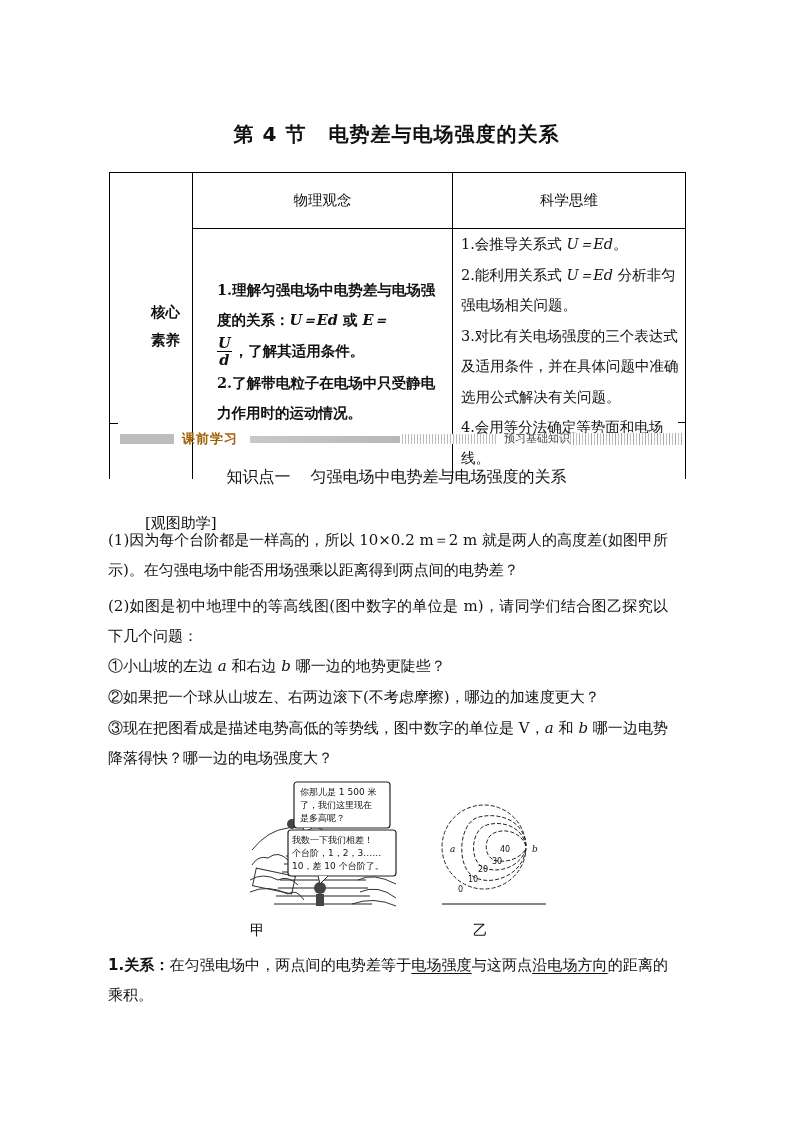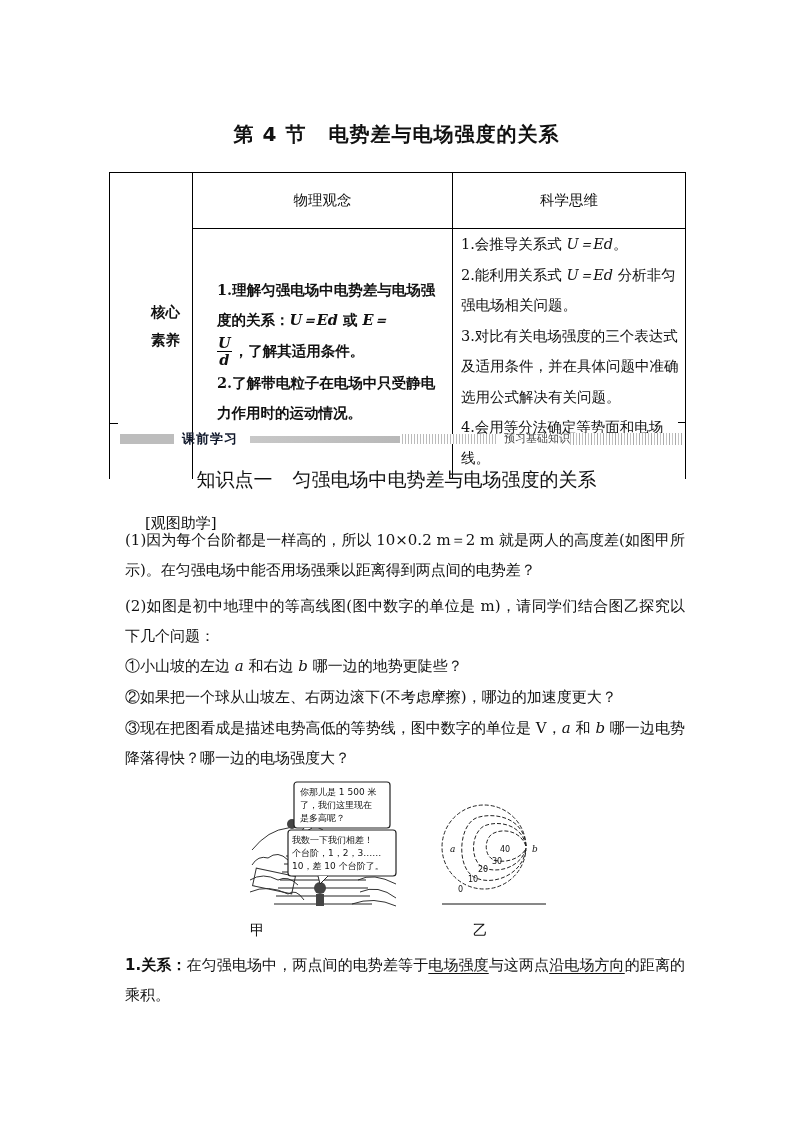--- a/index.html
+++ b/index.html
@@ -15,34 +15,34 @@
   table.core td.side { width: 58px; text-align: right; font-family: "DejaVu Sans", "Liberation Sans", sans-serif; font-weight: bold; font-size: 14.5px; line-height: 28px; border-bottom: none; }
   table.core td.c1 { width: 227px; padding: 12px 8px 18px 24px; line-height: 30px; font-weight: bold; }
   table.core td.c2 { padding: 0 6px 6px 8px; line-height: 30.5px; vertical-align: top; }
   .frac { display: inline-block; vertical-align: middle; text-align: center; line-height: 16px; font-style: italic; margin-right: 2px; }
   .frac span { display: block; }
   .frac .num { border-bottom: 1px solid #000; padding: 0 1px; }
   i { font-family: "DejaVu Serif", "Liberation Serif", serif; }
 
   .banner { position: absolute; top: 432px; left: 120px; width: 564px; height: 14px; }
   .banner .block { position: absolute; left: 0; top: 2px; width: 54px; height: 10px; background: #bdbdbd; }
-  .banner .label { position: absolute; left: 62px; top: -2px; font-family: "DejaVu Sans", "Liberation Sans", sans-serif; font-size: 13px; font-weight: bold; color: #0f172a; letter-spacing: 1px; }
+  .banner .label { position: absolute; left: 62px; top: -2px; font-family: "DejaVu Sans", "Liberation Sans", sans-serif; font-size: 13px; font-weight: bold; color: #a16207; letter-spacing: 1px; }
   .banner .grad { position: absolute; left: 130px; top: 4px; width: 150px; height: 7px; background: linear-gradient(90deg, #c8c8c8, #b8b8b8); }
   .banner .stripes1 { position: absolute; left: 282px; top: 2px; width: 96px; height: 10px;
      background: repeating-linear-gradient(90deg, #bbb 0 1px, #fff 1px 3px); }
   .banner .sub { position: absolute; left: 384px; top: -1px; font-family: "DejaVu Sans", "Liberation Sans", sans-serif; font-size: 11px; color: #444; }
   .banner .stripes2 { position: absolute; left: 450px; top: 1px; width: 114px; height: 12px;
      background: repeating-linear-gradient(90deg, #c4c4c4 0 1px, #fff 1px 3px, #aaa 3px 4px, #fff 4px 6px); }
   .corner-l { position: absolute; left: 109px; top: 416px; width: 8px; height: 7px; border-left: 1.5px solid #000; border-bottom: 1.5px solid #000; }
   .corner-r { position: absolute; left: 678px; top: 400px; width: 7px; height: 22px; border-right: 1.5px solid #000; border-bottom: 1.5px solid #000; }
 
-  .kp { position: absolute; top: 467px; left: 0; width: 793px; text-align: center; font-size: 19px; }
+  .kp { position: absolute; top: 467px; left: 0; width: 793px; text-align: center; font-size: 16px; }
   .kp .gap { display: inline-block; width: 20px; }
   .sec { position: absolute; left: 119px; font-size: 15px; }
-  .p { position: absolute; left: 125px; width: 560px; font-size: 15px; line-height: 30px; text-align: justify; }
+  .p { position: absolute; left: 108px; width: 560px; font-size: 15px; line-height: 30px; text-align: justify; }
 
   .fig { position: absolute; }
   .figcap { position: absolute; font-size: 14.5px; }
   u { text-decoration: underline; text-underline-offset: 3px; }
   b.lead { font-family: "DejaVu Sans", "Liberation Sans", sans-serif; font-weight: bold; }
 </style>
 </head>
 <body>
 
 <div class="title">

